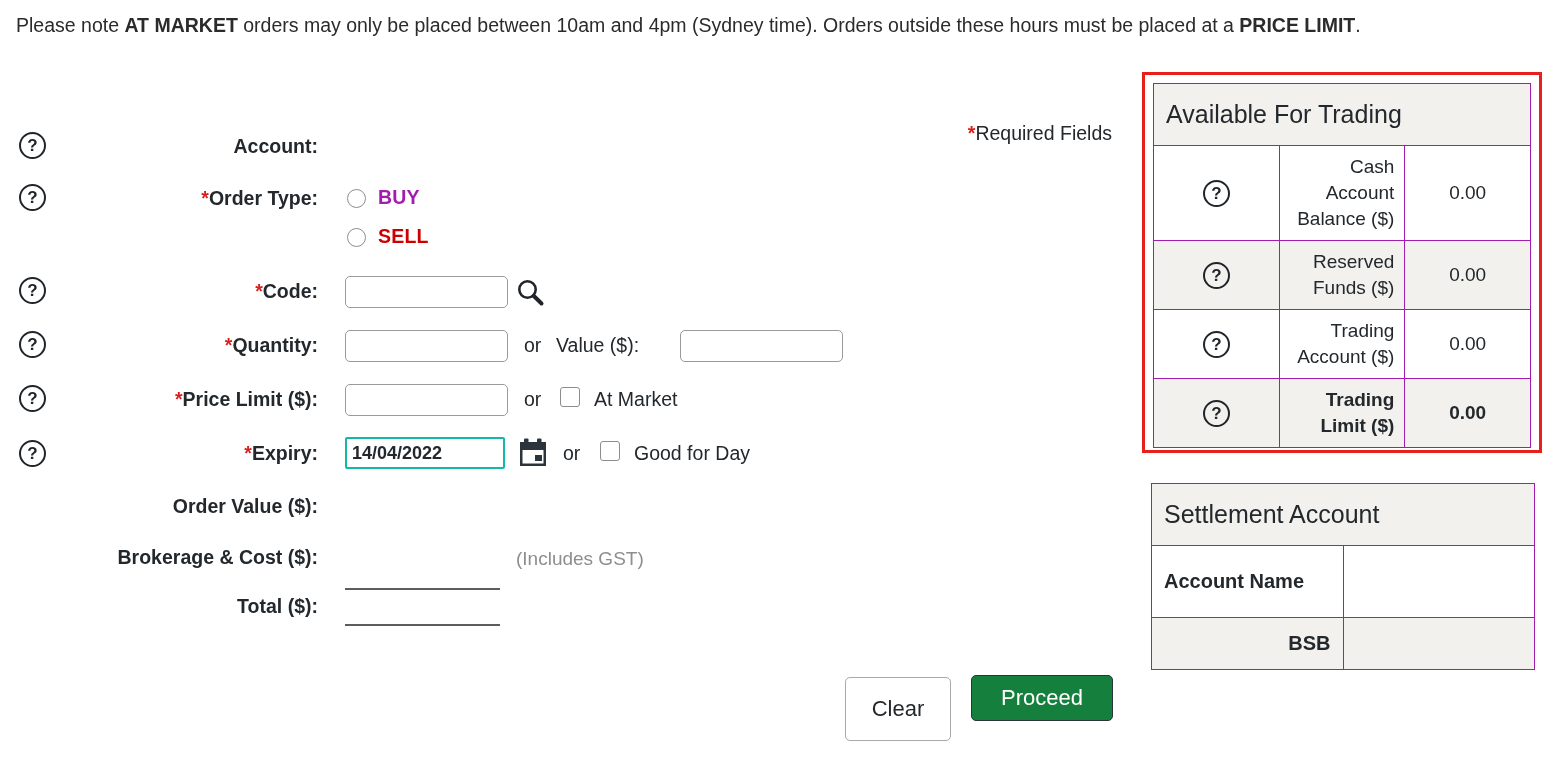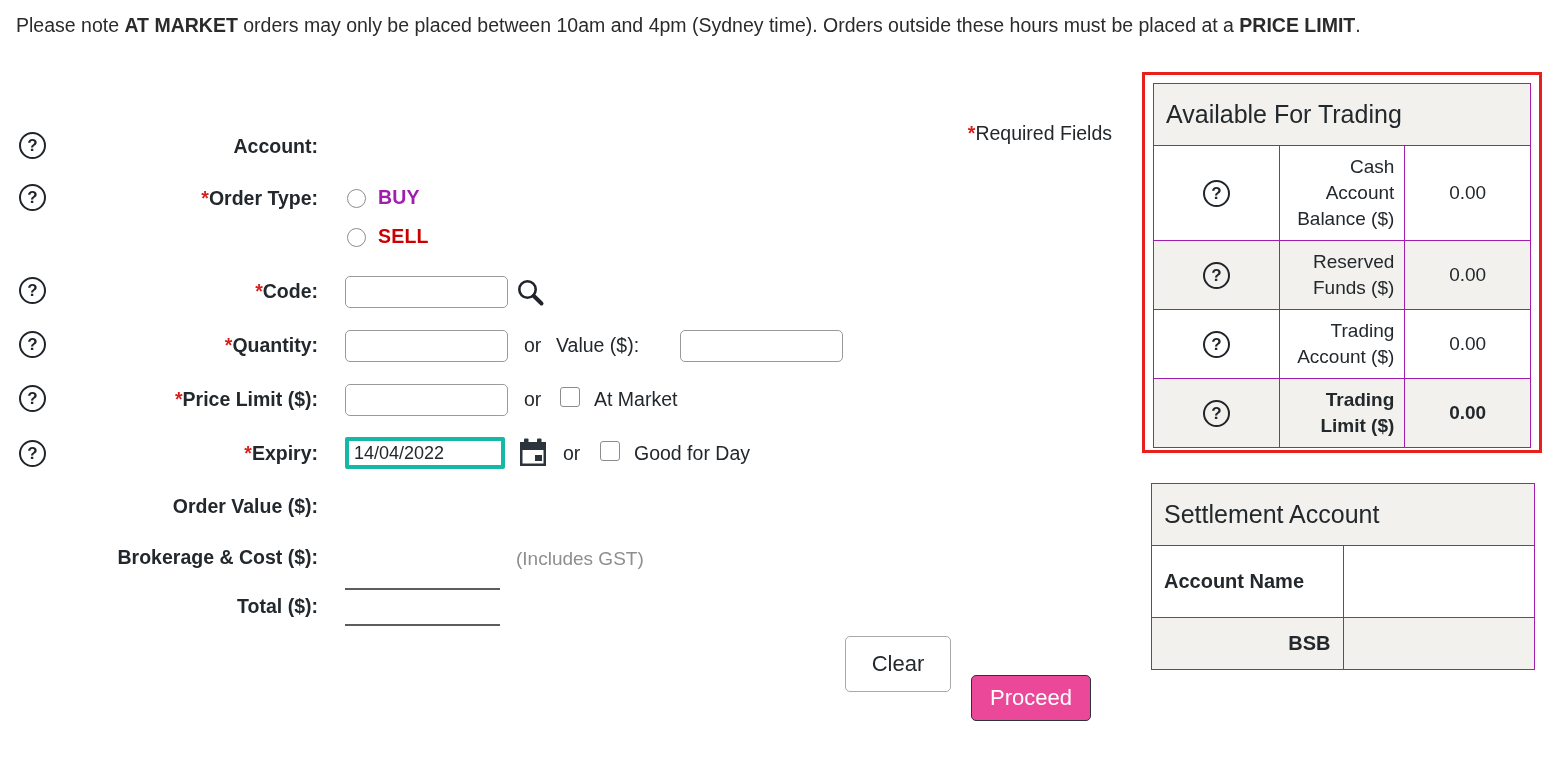--- a/index.html
+++ b/index.html
@@ -83,21 +83,22 @@
     background: #fff;
     box-sizing: border-box;
     font-family: "Liberation Sans", sans-serif;
     font-size: 18px;
     color: #23282d;
     padding: 0 5px;
     outline: none;
   }
   .txtinput.date {
     border-radius: 2px;
-    border: 4px solid #14b8a6;
+    border: 2px solid #14b8a6;
+    font-weight: bold;
   }
 
   .radio {
     position: absolute;
     width: 19px;
     height: 19px;
     border: 1.6px solid #8d8d8d;
     border-radius: 50%;
     background: #fff;
     box-sizing: border-box;
@@ -157,30 +158,30 @@
   
   .btn {
     position: absolute;
     font-family: "Liberation Sans", sans-serif;
     font-size: 22px;
     box-sizing: border-box;
     cursor: pointer;
     border-radius: 5px;
   }
   .btn-clear {
-    left: 845px; top: 636px;
-    width: 106px; height: 56px;
+    left: 845px; top: 677px;
+    width: 106px; height: 64px;
     background: #ffffff;
     border: 1px solid #a9a9a9;
     color: #23282d;
   }
   .btn-proceed {
     left: 971px; top: 675px;
-    width: 120px; height: 46px;
-    background: #ec4899;
+    width: 142px; height: 46px;
+    background: #15803d;
     border: 1px solid #2b343d;
     color: #ffffff;
   }
 
   
   .redbox {
     position: absolute;
     left: 1142px; top: 72px;
     width: 400px; height: 381px;
     border: 3px solid #e8201c;

